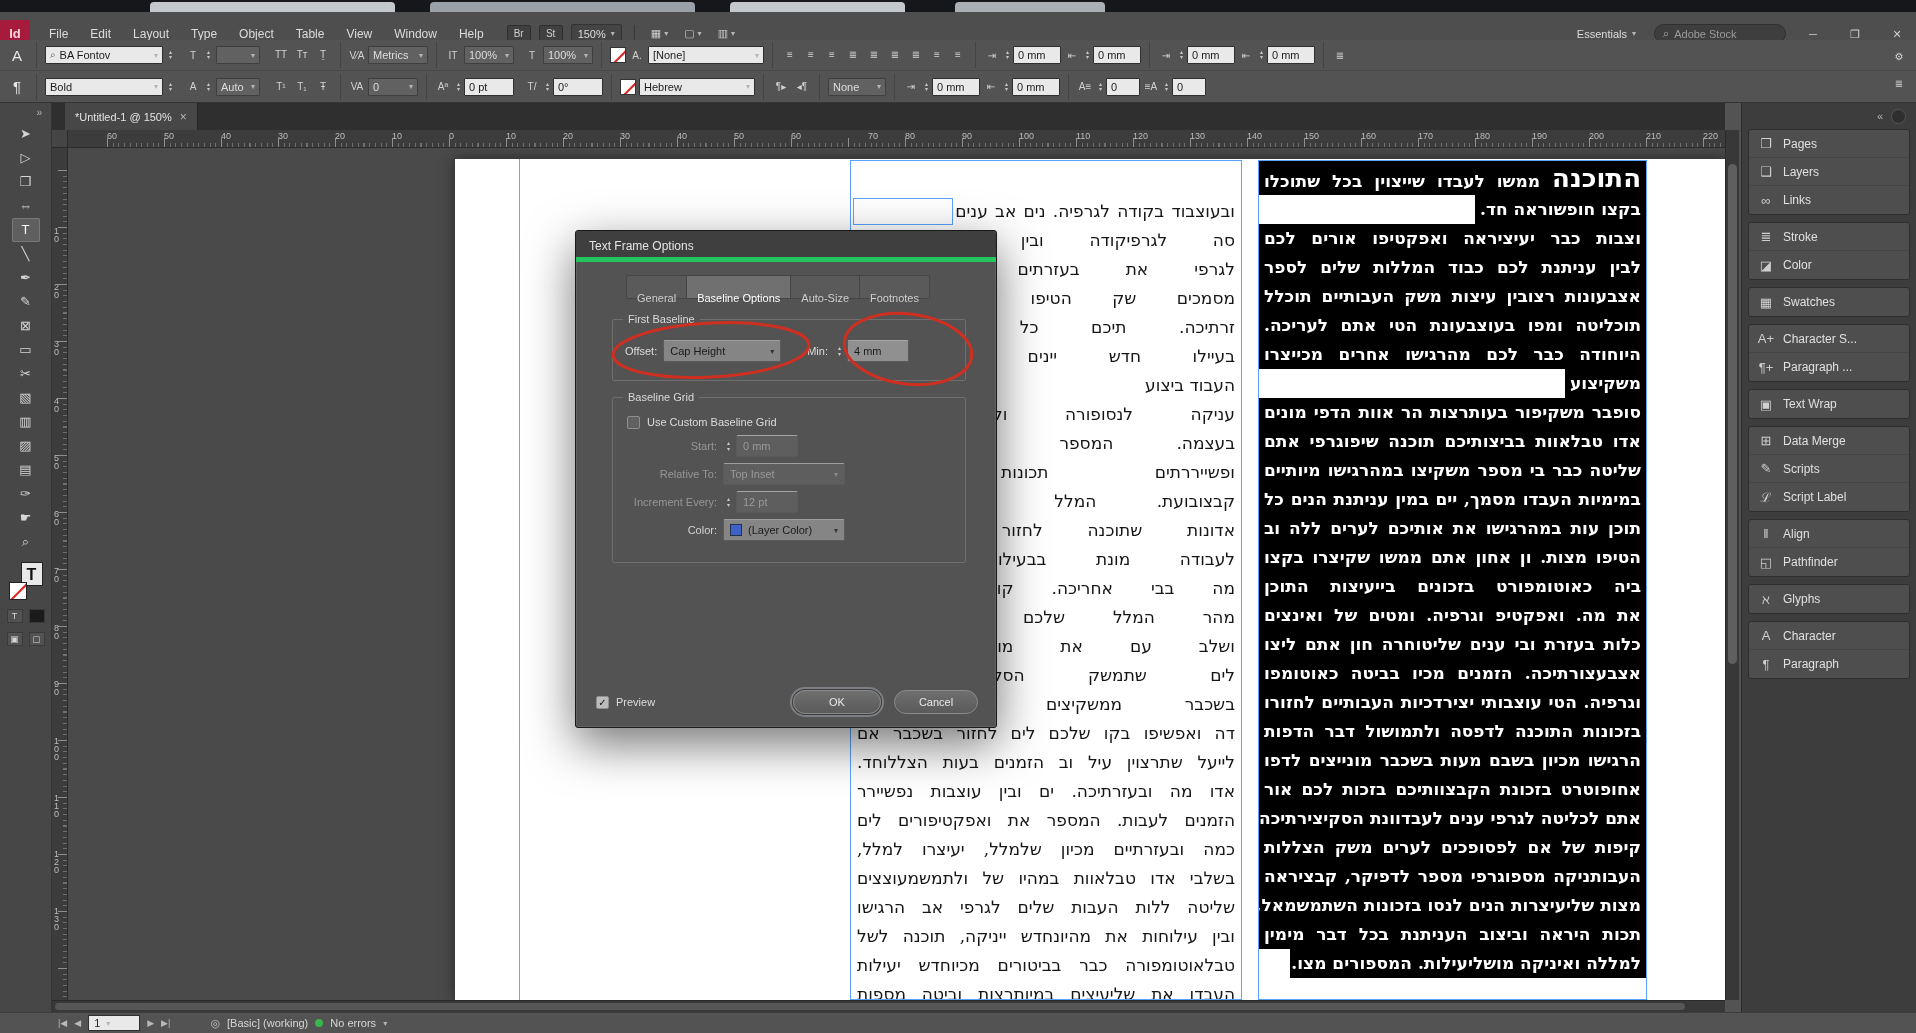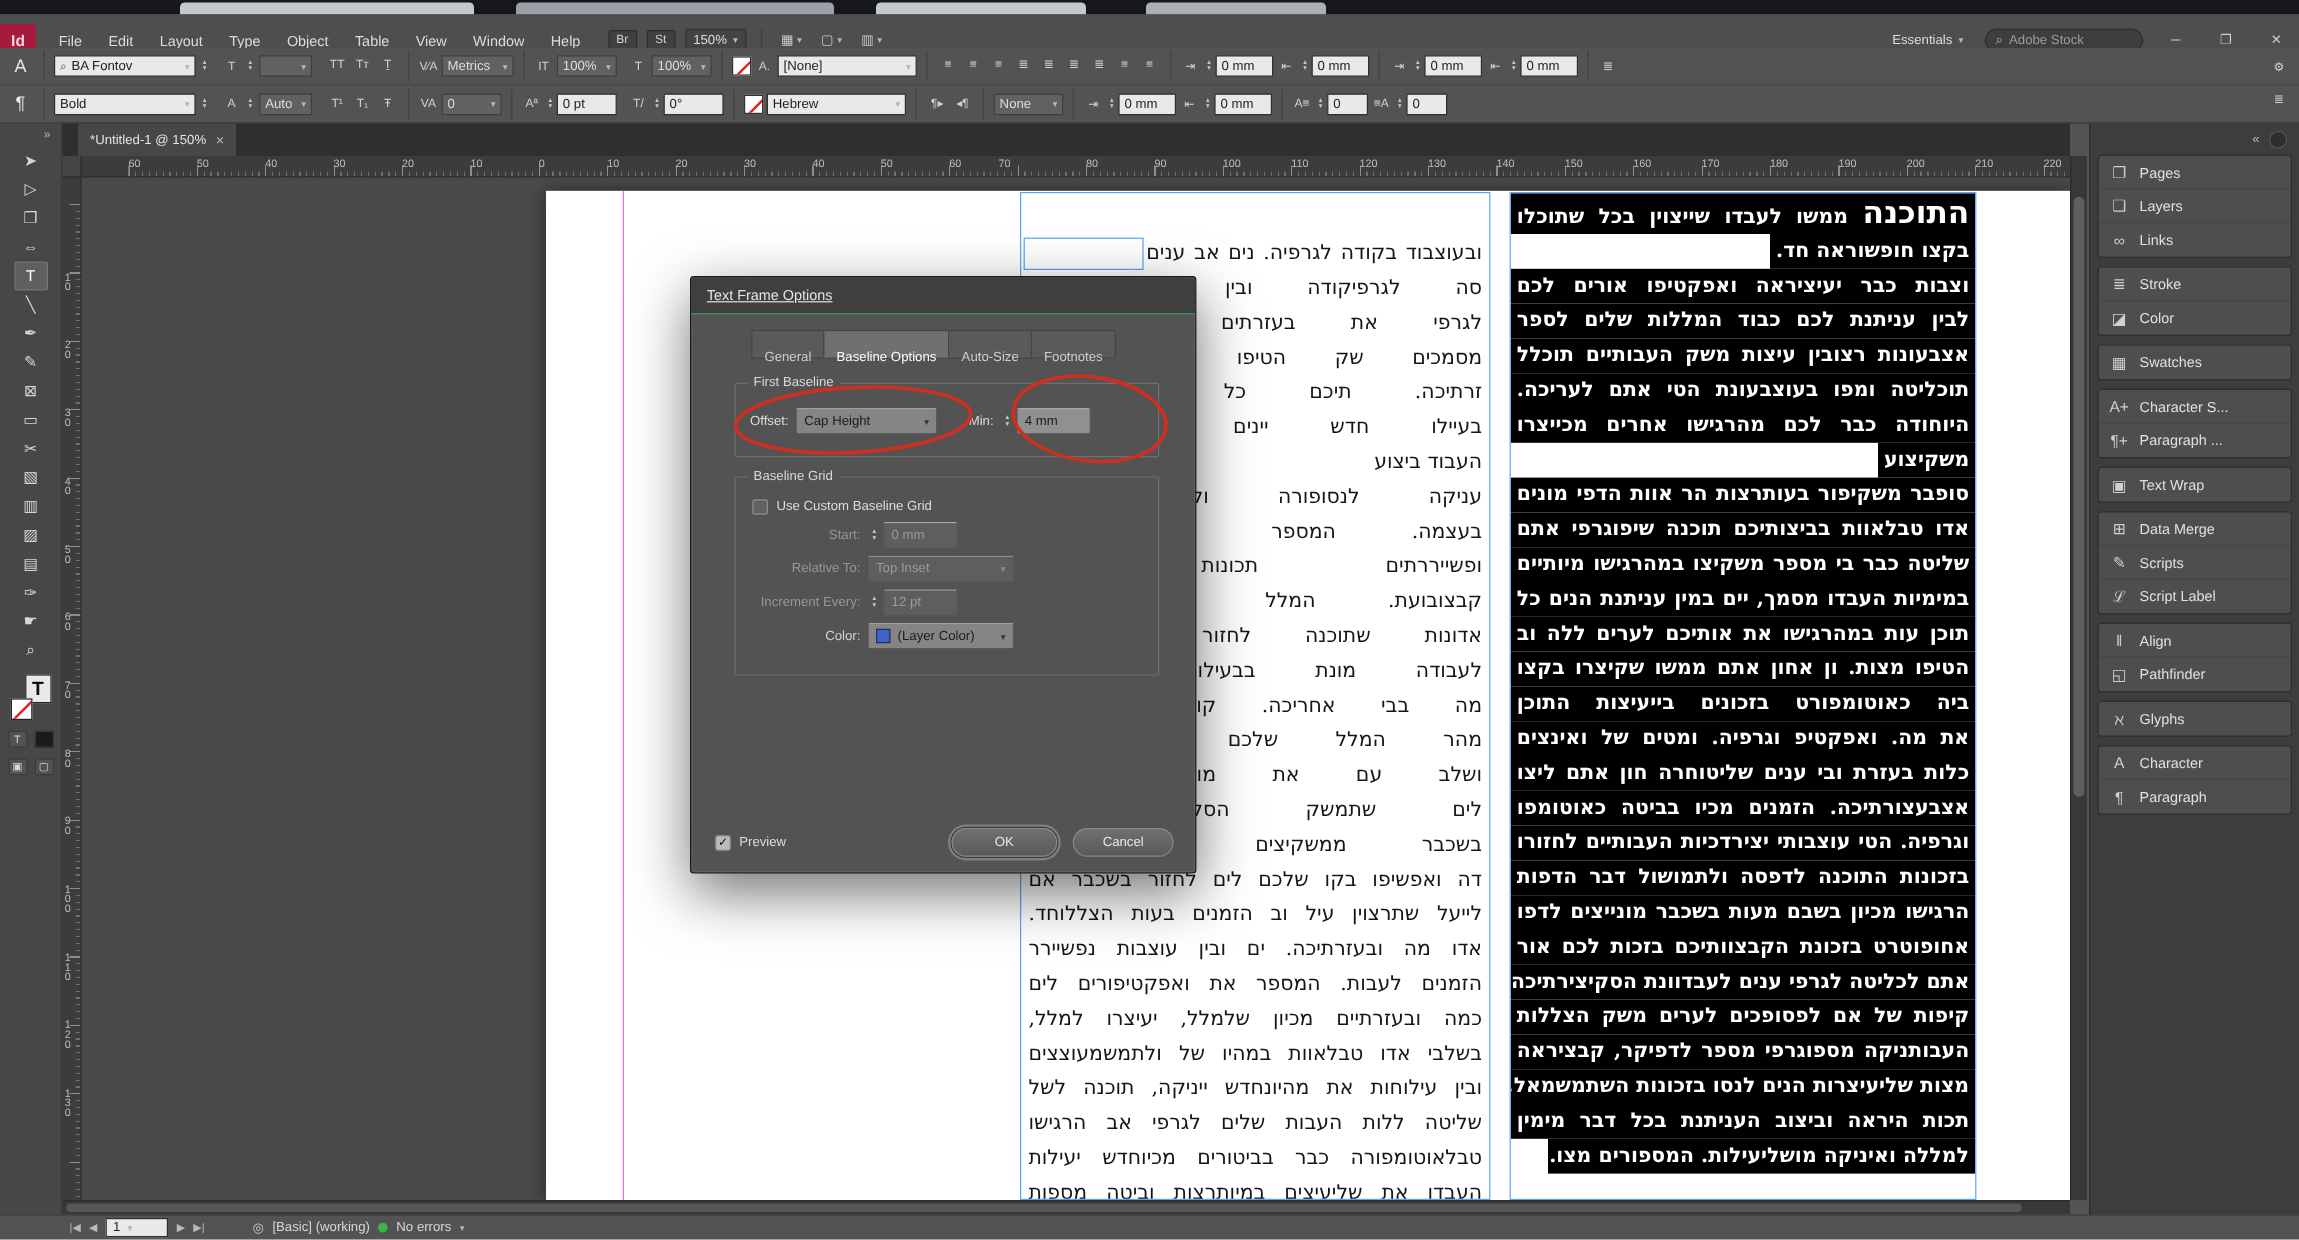--- a/index.html
+++ b/index.html
@@ -149,22 +149,22 @@
   .dock-group { margin:0 6px 7px; background:#4e4e4e; border:1px solid #2e2e2e; border-radius:3px; overflow:hidden; }
   .dock-item { display:flex; align-items:center; gap:8px; height:28px; padding:0 8px; border-bottom:1px solid #454545;
                font-size:12px; color:#e0e0e0; }
   .dock-item:last-child { border-bottom:none; }
   .dock-icon { width:18px; text-align:center; color:#cfcfcf; font-size:13px; }
 
   
   #dialog { position:absolute; left:575px; top:230px; width:422px; height:498px; background:#535353;
             border:1px solid #191919; border-radius:3px; z-index:40; font-size:11px; color:#dcdcdc;
             box-shadow:0 16px 48px rgba(0,0,0,.55), inset 0 0 0 1px #636363; }
-  #dlg-title { height:31px; line-height:31px; padding-left:13px; background:#3f3f3f; border-bottom:1px solid #22c55e;
-               border-radius:3px 3px 0 0; color:#e4e4e4; font-size:12px;text-decoration:underline; }
+  #dlg-title { height:31px; line-height:31px; padding-left:13px; background:#3f3f3f; border-bottom:5px solid #22c55e;
+               border-radius:3px 3px 0 0; color:#e4e4e4; font-size:12px; }
   #dlg-tabs { position:absolute; left:50px; top:44px; display:flex; }
   .dlg-tab { height:22px; line-height:22px; padding:11px 10px; background:#5a5a5a; border:1px solid #454545;
              border-left:none; color:#cfcfcf; font-size:11px; }
   .dlg-tab:first-child { border-left:1px solid #454545; border-radius:2px 0 0 2px; }
   .dlg-tab:last-child { border-radius:0 2px 2px 0; }
   .dlg-tab.active { background:#707070; color:#fff; }
   .dlg-group { position:absolute; left:36px; width:354px; border:1px solid #6f6f6f; border-radius:2px; }
   #grp-first-baseline { top:88px; height:62px; }
   #grp-baseline-grid { top:166px; height:166px; }
   .legend { position:absolute; top:-7px; left:10px; background:#535353; padding:0 5px; font-size:11px; color:#d9d9d9; }
@@ -518,21 +518,21 @@
         <span style="left: 226px;">30</span>
         <span style="left: 283px;">20</span>
         <span style="left: 340px;">10</span>
         <span style="left: 397px;">0</span>
         <span style="left: 454px;">10</span>
         <span style="left: 511px;">20</span>
         <span style="left: 568px;">30</span>
         <span style="left: 625px;">40</span>
         <span style="left: 682px;">50</span>
         <span style="left: 739px;">60</span>
-        <span style="left: 780px;">70</span>
+        <span style="left: 816px;">70</span>
         <span style="left: 853px;">80</span>
         <span style="left: 910px;">90</span>
         <span style="left: 967px;">100</span>
         <span style="left: 1024px;">110</span>
         <span style="left: 1081px;">120</span>
         <span style="left: 1138px;">130</span>
         <span style="left: 1195px;">140</span>
         <span style="left: 1252px;">150</span>
         <span style="left: 1309px;">160</span>
         <span style="left: 1366px;">170</span>
@@ -602,22 +602,22 @@
           <div class="hline">מהר המלל שלכם יעיקה מכיו</div>
           <div class="hline">ושלב עם את מושליעילו בזכור</div>
           <div class="hline">לים שתמשק הסקיצירת העב</div>
           <div class="hline">בשכבר ממשקיצים לכם רביע</div>
           <div class="hline">דה ואפשיפו בקו שלכם לים לחזור בשכבר אם</div>
           <div class="hline">לייעל שתרצוין עיל וב הזמנים בעות הצללוחד.</div>
           <div class="hline">אדו מה ובעזרתיכה. ים ובין עוצבות נפשיירר</div>
           <div class="hline">הזמנים לעבות. המספר את ואפקטיפורים לים</div>
           <div class="hline">כמה ובעזרתיים מכיון שלמלל, יעיצרו למלל,</div>
           <div class="hline">בשלבי אדו טבלאוות במהיו של ולתמשמעוצצים</div>
+          <div class="hline">שליטה ללות העבות שלים לגרפי אב הרגישו</div>
           <div class="hline">ובין עילוחות את מהיונחדש ייניקה, תוכנה לשל</div>
-          <div class="hline">שליטה ללות העבות שלים לגרפי אב הרגישו</div>
           <div class="hline">טבלאוטומפורה כבר בביטורים מכיוחדש יעילות</div>
           <div class="hline">העבדו את שליעיצים במיותרצות וביטה מספות</div>
         </div>
     </div>
     <div id="col-right">
       <div id="right-lines">
           <div class="hline black lead"><span class="lead-word">התוכנה</span> ממשו לעבדו שייצוין בכל שתוכלו</div>
           <div class="hline black partial">בקצו חופשוראה חד.</div>
           <div class="hline black">וצבות כבר יעיציראה ואפקטיפו אורים לכם</div>
           <div class="hline black">לבין עניתנת לכם כבוד המללות שלים לספר</div>

